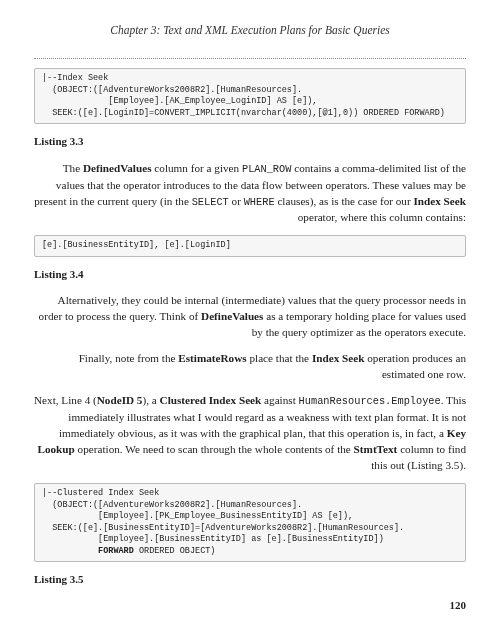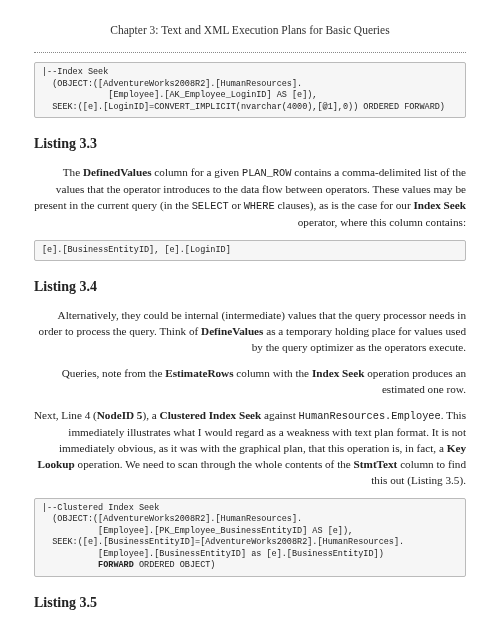--- a/index.html
+++ b/index.html
@@ -7,48 +7,49 @@
   body {
     font-family: Georgia, 'Times New Roman', serif;
     background: #fff;
     color: #222;
     padding: 22px 34px 18px 34px;
     font-size: 11.2px;
     line-height: 1.42;
   }
   .chapter-title {
     text-align: center;
+    font-style: italic;
     font-size: 11.5px;
     color: #333;
-    margin-bottom: 14px;
+    margin-bottom: 20px;
   }
   .dotted {
     border: none;
     border-top: 1.4px dotted #888;
     margin-bottom: 9px;
   }
   .code-block {
     border: 1px solid #bbb;
     background: #f6f6f6;
     border-radius: 2px;
     padding: 4px 7px;
     font-family: 'Courier New', monospace;
     font-size: 8.5px;
     line-height: 1.35;
     white-space: pre-wrap;
     word-break: break-all;
     color: #222;
     margin-bottom: 2px;
   }
   .listing-label {
-    font-size: 14px;
+    font-size: 11px;
     font-weight: bold;
     color: #222;
     margin-bottom: 10px;
-    margin-top: 16px;
+    margin-top: 10px;
   }
   p.body {
     font-size: 11.2px;
     color: #222;
     margin-bottom: 10px;
     line-height: 1.43;
     text-align: right;
   }
   .mono { font-family: 'Courier New', monospace; font-size: 10.3px; }
   .b { font-weight: bold; }
@@ -76,21 +77,21 @@
 </p>
 
 <div class="code-block">[e].[BusinessEntityID], [e].[LoginID]</div>
 <div class="listing-label">Listing 3.4</div>
 
 <p class="body">
   <span>Alternatively, they could be internal (intermediate) values that the query processor needs in order to process the query. Think of </span><span class="b">DefineValues</span><span> as a temporary holding place for values used by the query optimizer as the operators execute.</span>
 </p>
 
 <p class="body">
-  <span>Queries, note from the </span><span class="b">EstimateRows</span><span> column with the </span><span class="b">Index Seek</span><span> operation produces an estimated one row.</span>
+  <span>Finally, note from the </span><span class="b">EstimateRows</span><span> place that the </span><span class="b">Index Seek</span><span> operation produces an estimated one row.</span>
 </p>
 
 <p class="body">
   <span>Next, Line 4 (</span><span class="b">NodeID 5</span><span>), a </span><span class="b">Clustered Index Seek</span><span> against </span><span class="mono">HumanResources.Employee</span><span>. This immediately illustrates what I would regard as a weakness with text plan format. It is not immediately obvious, as it was with the graphical plan, that this operation is, in fact, a </span><span class="b">Key Lookup</span><span> operation. We need to scan through the whole contents of the </span><span class="b">StmtText</span><span> column to find this out (Listing 3.5).</span>
 </p>
 
 <div class="code-block"><span>|--Clustered Index Seek
   (OBJECT:([AdventureWorks2008R2].[HumanResources].
            [Employee].[PK_Employee_BusinessEntityID] AS [e]),
   SEEK:([e].[BusinessEntityID]=[AdventureWorks2008R2].[HumanResources].

